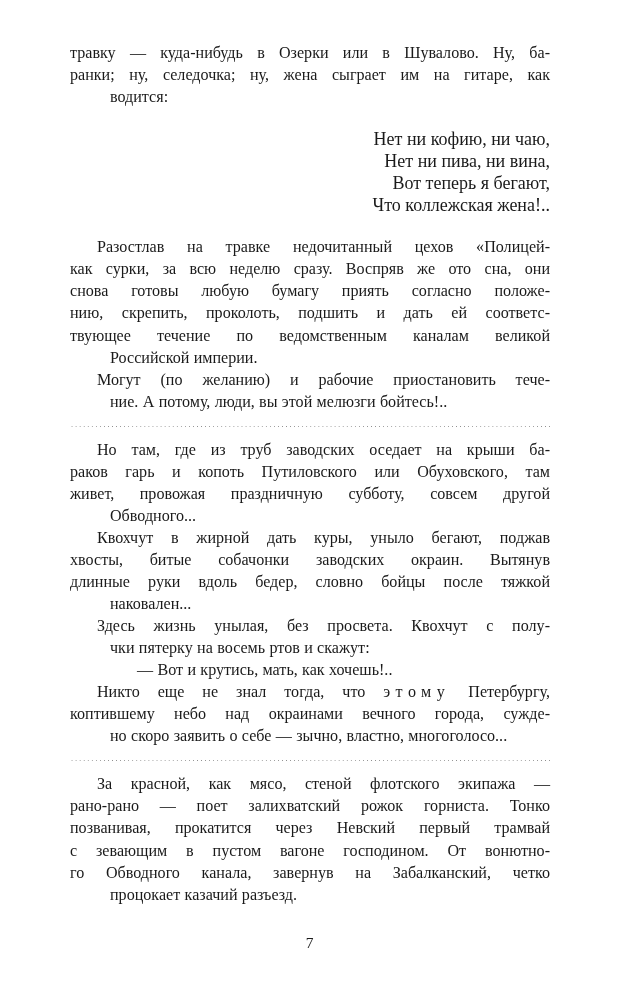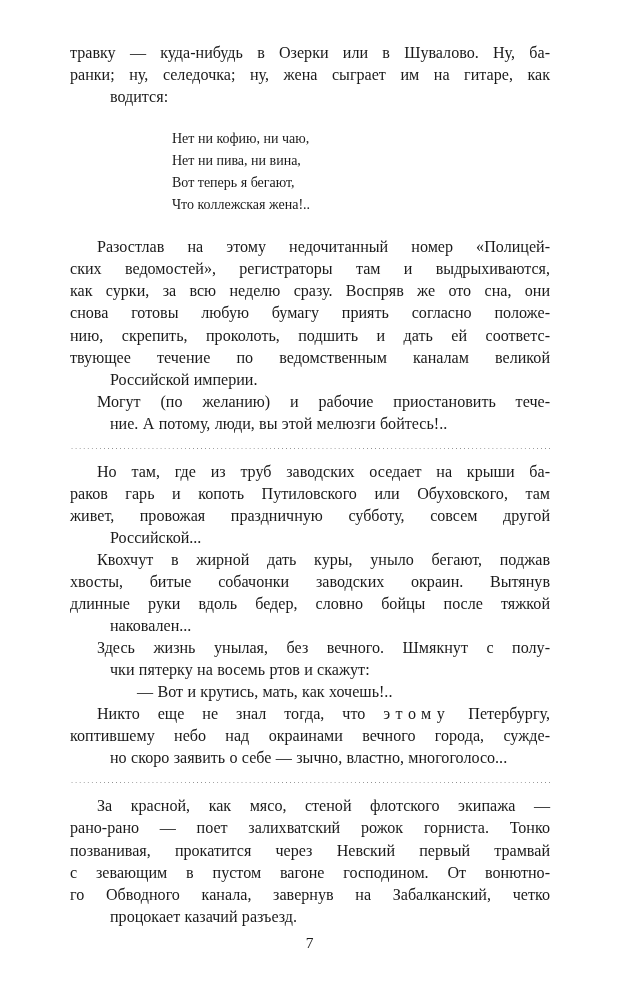--- a/index.html
+++ b/index.html
@@ -59,23 +59,23 @@
   }
   .ln.dash-indent {
     text-indent: 27px;
   }
   .poem-block {
     margin-top: 20px;
     margin-bottom: 20px;
     padding-left: 102px;
   }
   .poem-line {
-    font-size: 14px;
+    font-size: 18px;
     line-height: 22.05px;
-    text-align: left;
+    text-align: right;
     white-space: nowrap;
   }
   .sep {
     height: 1px;
     margin: 13px 0 12px 0;
     background-image: radial-gradient(circle, #8d8d8d 0.55px, rgba(255,255,255,0) 0.75px);
     background-size: 4.05px 1px;
     background-repeat: repeat-x;
     background-position: 0 0;
   }
@@ -108,52 +108,51 @@
     </p>
 
     <div class="poem-block">
       <div class="poem-line">Нет ни кофию, ни чаю,</div>
       <div class="poem-line">Нет ни пива, ни вина,</div>
       <div class="poem-line">Вот теперь я бегают,</div>
       <div class="poem-line">Что коллежская жена!..</div>
     </div>
 
     <p class="para">
-      <span class="ln indent">Разостлав на этому недочитанный номер «Полицей-</span>
-      <span class="ln">ских ведомостей», регистраторы там и выдрыхиваются,</span>
+      <span class="ln indent">Разостлав на травке недочитанный цехов «Полицей-</span>
       <span class="ln">как сурки, за всю неделю сразу. Воспряв же ото сна, они</span>
       <span class="ln">снова готовы любую бумагу приять согласно положе-</span>
       <span class="ln">нию, скрепить, проколоть, подшить и дать ей соответс-</span>
       <span class="ln">твующее течение по ведомственным каналам великой</span>
       <span class="ln free">Российской империи.</span>
     </p>
 
     <p class="para">
       <span class="ln indent">Могут (по желанию) и рабочие приостановить тече-</span>
       <span class="ln free">ние. А потому, люди, вы этой мелюзги бойтесь!..</span>
     </p>
 
     <div class="sep"></div>
 
     <p class="para">
       <span class="ln indent">Но там, где из труб заводских оседает на крыши ба-</span>
       <span class="ln">раков гарь и копоть Путиловского или Обуховского, там</span>
       <span class="ln">живет, провожая праздничную субботу, совсем другой</span>
-      <span class="ln free">Российской...</span>
+      <span class="ln free">Обводного...</span>
     </p>
 
     <p class="para">
       <span class="ln indent">Квохчут в жирной дать куры, уныло бегают, поджав</span>
       <span class="ln">хвосты, битые собачонки заводских окраин. Вытянув</span>
       <span class="ln">длинные руки вдоль бедер, словно бойцы после тяжкой</span>
       <span class="ln free">наковален...</span>
     </p>
 
     <p class="para">
-      <span class="ln indent">Здесь жизнь унылая, без вечного. Шмякнут с полу-</span>
+      <span class="ln indent">Здесь жизнь унылая, без просвета. Квохчут с полу-</span>
       <span class="ln free">чки пятерку на восемь ртов и скажут:</span>
     </p>
 
     <p class="para">
       <span class="ln free dash-indent">— Вот и крутись, мать, как хочешь!..</span>
     </p>
 
     <p class="para">
       <span class="ln indent"><span>Никто еще не знал тогда, что </span><span class="spaced">этому</span><span> Петербургу,</span></span>
       <span class="ln">коптившему небо над окраинами вечного города, сужде-</span>

